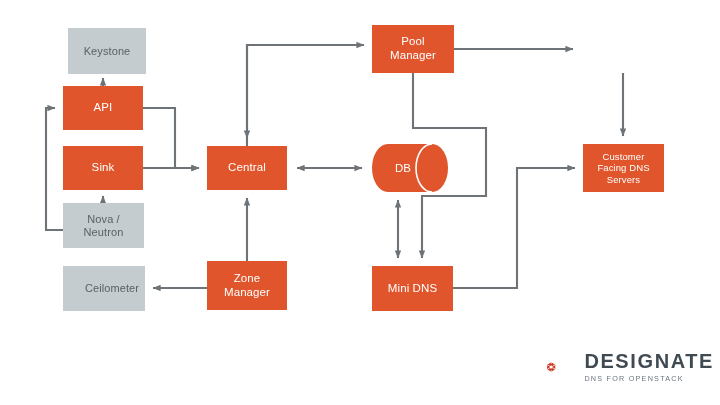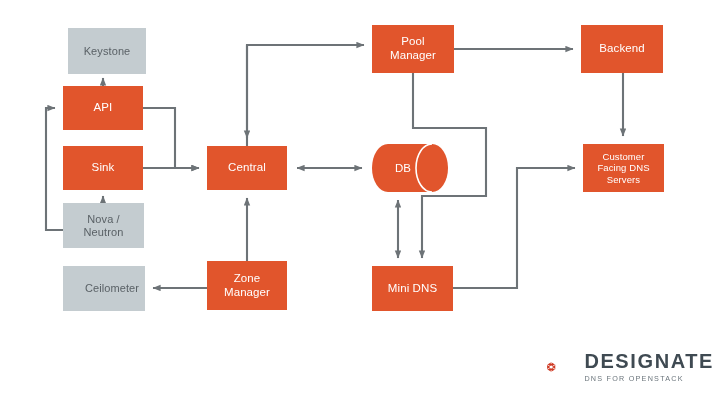--- a/index.html
+++ b/index.html
@@ -152,23 +152,20 @@
   </div>
 
   <div class="node node-orange" style="left:207px; top:146px; width:80px; height:44px; font-size:11.5px;">
     <span>Central</span>
   </div>
 
   <div class="node node-orange" style="left:372px; top:25px; width:82px; height:48px; font-size:11.5px;">
     <span>Pool<br>Manager</span>
   </div>
 
-  <div class="node node-orange" style="left:581px; top:25px; width:82px; height:48px; font-size:11.5px;">
-    <span>Backend</span>
-  </div>
 
   <div class="cyl" style="left:372px; top:144px; width:82px; height:36px;">
     <svg width="82" height="48" viewBox="0 0 82 48" xmlns="http://www.w3.org/2000/svg">
       <path d="M16,0 H60 A16,24 0 0 1 60,48 H16 A16,24 0 0 1 16,0 Z" fill="#e1552c"></path>
       <path d="M60,0 A16,24 0 0 0 60,48" fill="none" stroke="#ffffff" stroke-width="1.6"></path>
     </svg>
     <div style="position:absolute; left:0; top:0; width:62px; height:48px;
                 display:flex; align-items:center; justify-content:center;
                 color:#ffffff; font-size:11.5px; font-family:'Liberation Sans',sans-serif;">
       <span>DB</span>

